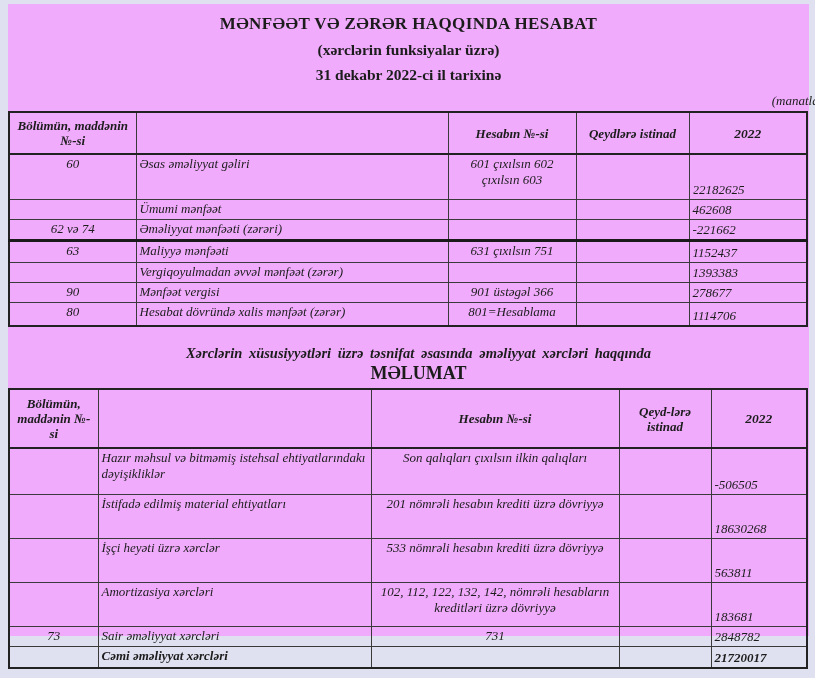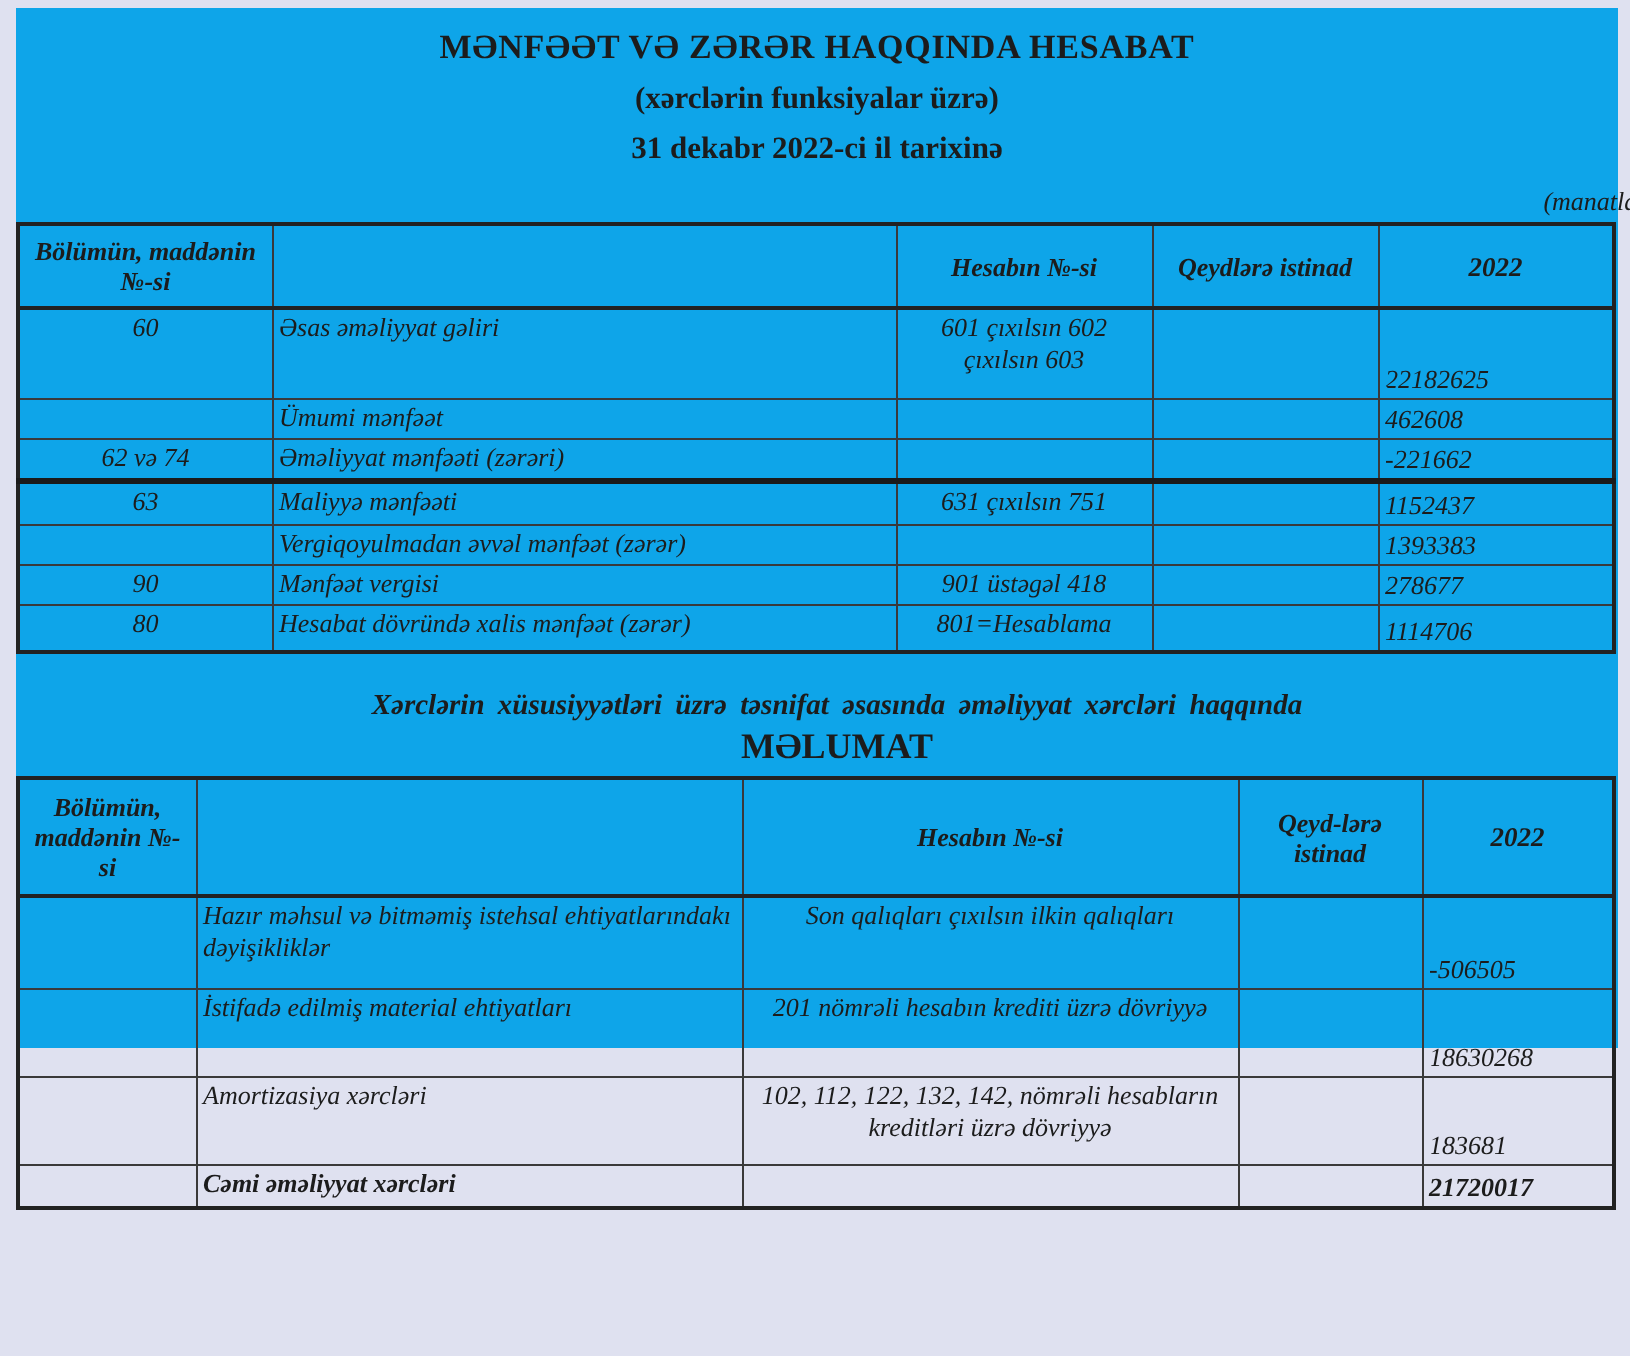--- a/index.html
+++ b/index.html
@@ -6,23 +6,23 @@
     margin: 0;
     padding: 0;
     background: #dfe1f0;
     width: 815px;
     height: 678px;
     overflow: hidden;
     font-family: "Liberation Serif", serif;
     color: #1c1c1c;
   }
   .page {
-    background: #0ea5e9;
+    background: #f0abfc;
     margin: 4px 6px 14px 8px;
-    height: 520px;
+    height: 632px;
     position: relative;
   }
   .title-block {
     text-align: center;
     padding-top: 7px;
   }
   .title-line1 {
     font-size: 17px;
     font-weight: bold;
     letter-spacing: 0.4px;
@@ -153,21 +153,21 @@
         <tr>
           <td class="c1" style="height: 17px;"></td>
           <td class="c2">Vergiqoyulmadan əvvəl mənfəət (zərər)</td>
           <td class="c3"></td>
           <td class="c4"></td>
           <td class="c5">1393383</td>
         </tr>
         <tr>
           <td class="c1" style="height: 17px;">90</td>
           <td class="c2">Mənfəət vergisi</td>
-          <td class="c3">901 üstəgəl 418</td>
+          <td class="c3">901 üstəgəl 366</td>
           <td class="c4"></td>
           <td class="c5">278677</td>
         </tr>
         <tr>
           <td class="c1" style="height: 20px;">80</td>
           <td class="c2">Hesabat dövründə xalis mənfəət (zərər)</td>
           <td class="c3">801=Hesablama</td>
           <td class="c4"></td>
           <td class="c5">1114706</td>
         </tr>
@@ -204,24 +204,38 @@
         </tr>
         <tr>
           <td class="c1" style="height: 41px;"></td>
           <td class="c2">İstifadə edilmiş material ehtiyatları</td>
           <td class="c3">201 nömrəli hesabın krediti üzrə dövriyyə</td>
           <td class="c4"></td>
           <td class="c5">18630268</td>
         </tr>
         <tr>
           <td class="c1" style="height: 41px;"></td>
+          <td class="c2">İşçi heyəti üzrə xərclər</td>
+          <td class="c3">533 nömrəli hesabın krediti üzrə dövriyyə</td>
+          <td class="c4"></td>
+          <td class="c5">563811</td>
+        </tr>
+        <tr>
+          <td class="c1" style="height: 41px;"></td>
           <td class="c2">Amortizasiya xərcləri</td>
           <td class="c3">102, 112, 122, 132,  142, nömrəli hesabların kreditləri üzrə dövriyyə</td>
           <td class="c4"></td>
           <td class="c5">183681</td>
+        </tr>
+        <tr>
+          <td class="c1" style="height: 17px;">73</td>
+          <td class="c2">Sair əməliyyat xərcləri</td>
+          <td class="c3">731</td>
+          <td class="c4"></td>
+          <td class="c5">2848782</td>
         </tr>
         <tr class="row-bold">
           <td class="c1" style="height: 18px;"></td>
           <td class="c2">Cəmi əməliyyat xərcləri</td>
           <td class="c3"></td>
           <td class="c4"></td>
           <td class="c5">21720017</td>
         </tr>
       </tbody>
   </table>

